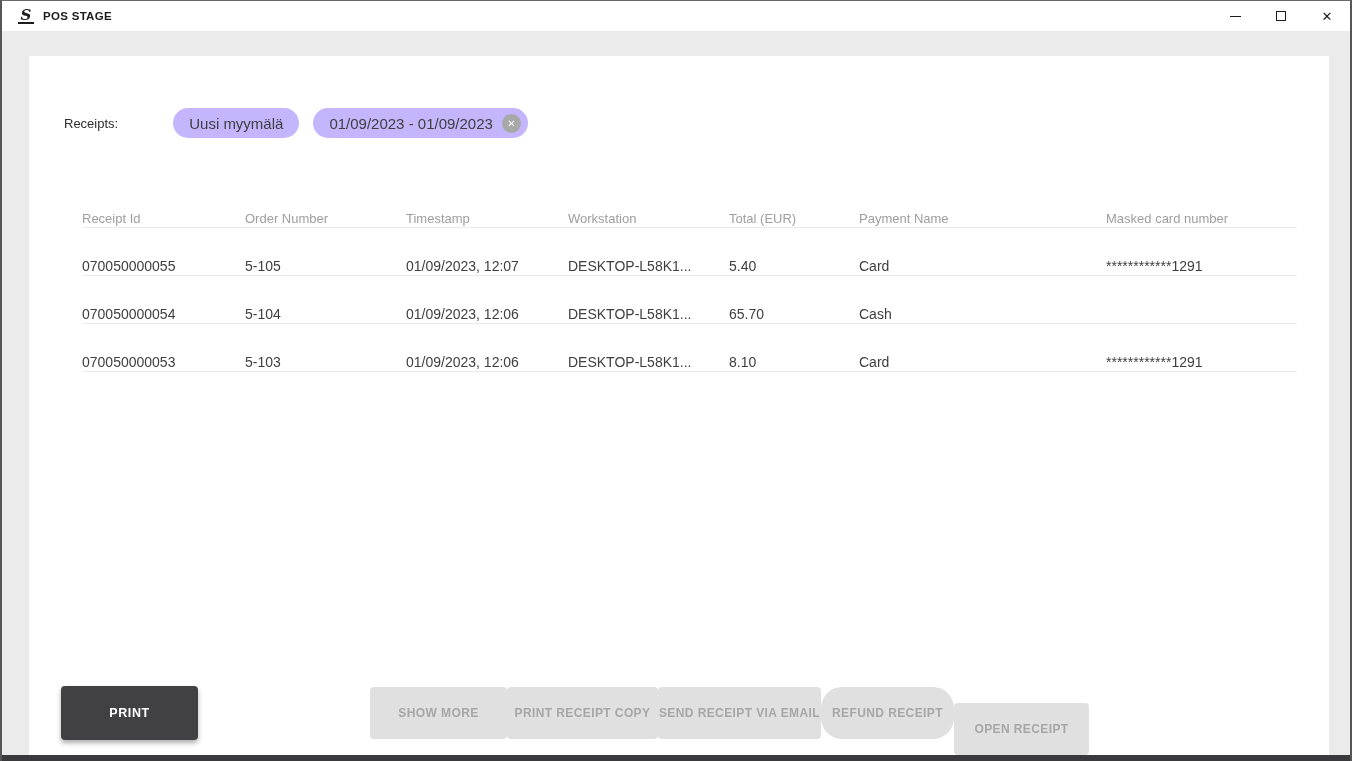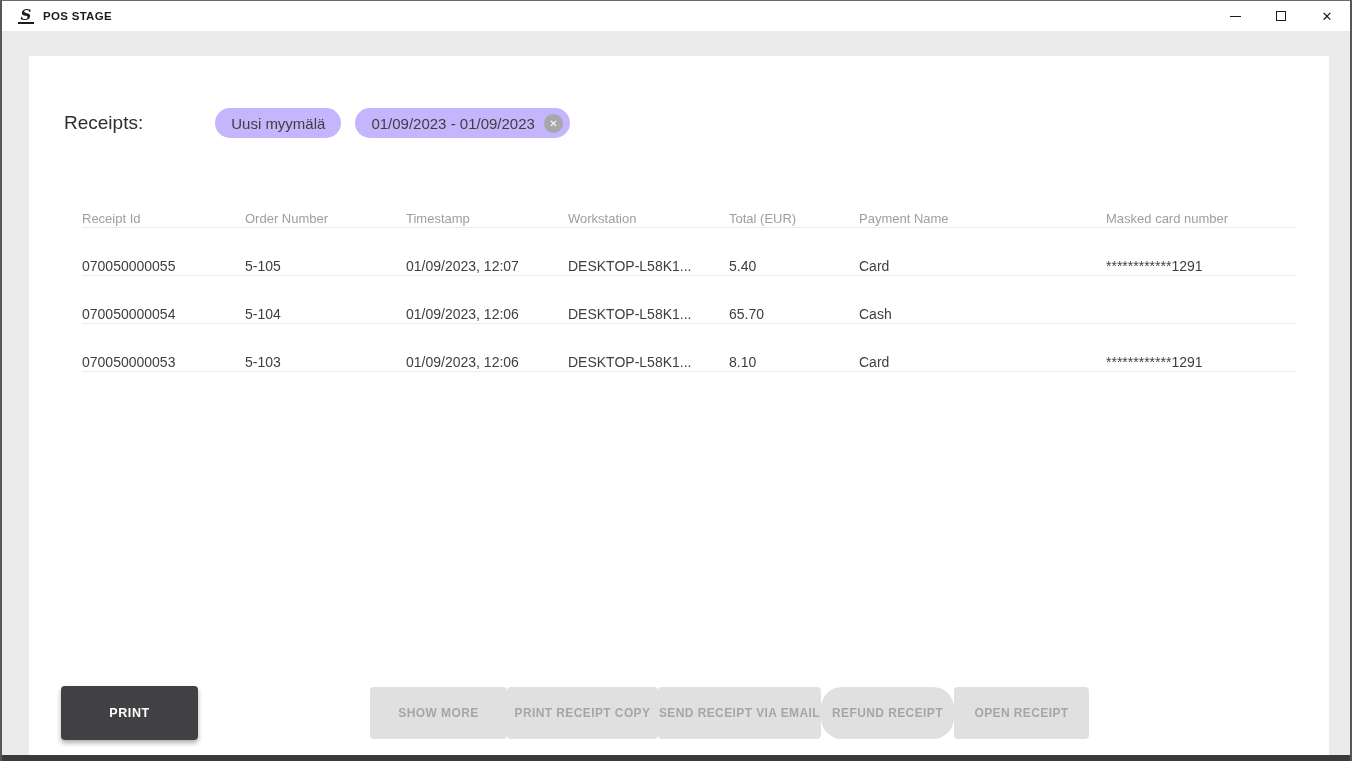--- a/index.html
+++ b/index.html
@@ -77,23 +77,23 @@
   }
   
   .filter-row {
     position: absolute;
     top: 52px; left: 35px;
     height: 30px;
     display: flex;
     align-items: center;
   }
   .receipts-label {
-    font-size: 19px;
+    font-size: 13px;
     color: #2d2d2d;
-    margin-right: 72px;
+    margin-right: 55px;
   }
   .chip {
     height: 30px;
     background: #c4b5fd;
     border-radius: 16px;
     display: flex;
     align-items: center;
     padding: 0 16px;
     font-size: 15px;
     color: #3f3f3f;
@@ -185,21 +185,21 @@
     font-size: 12px;
     font-weight: 600;
     letter-spacing: 0.4px;
     color: #a6a6a6;
     cursor: default;
   }
   .ab0 { width: 137px; }
   .ab1 { width: 151px; }
   .ab2 { width: 163px; }
   .ab3 { width: 133px; border-radius: 21px; }
-  .ab4 { width: 135px; }
+  .ab4 { width: 135px; margin-top: 16px; }
   
   .bottom-strip {
     position: absolute;
     bottom: 0; left: 0; right: 0;
     height: 6px;
     background: #3a3a3c;
   }
 </style>
 </head>
 <body>

